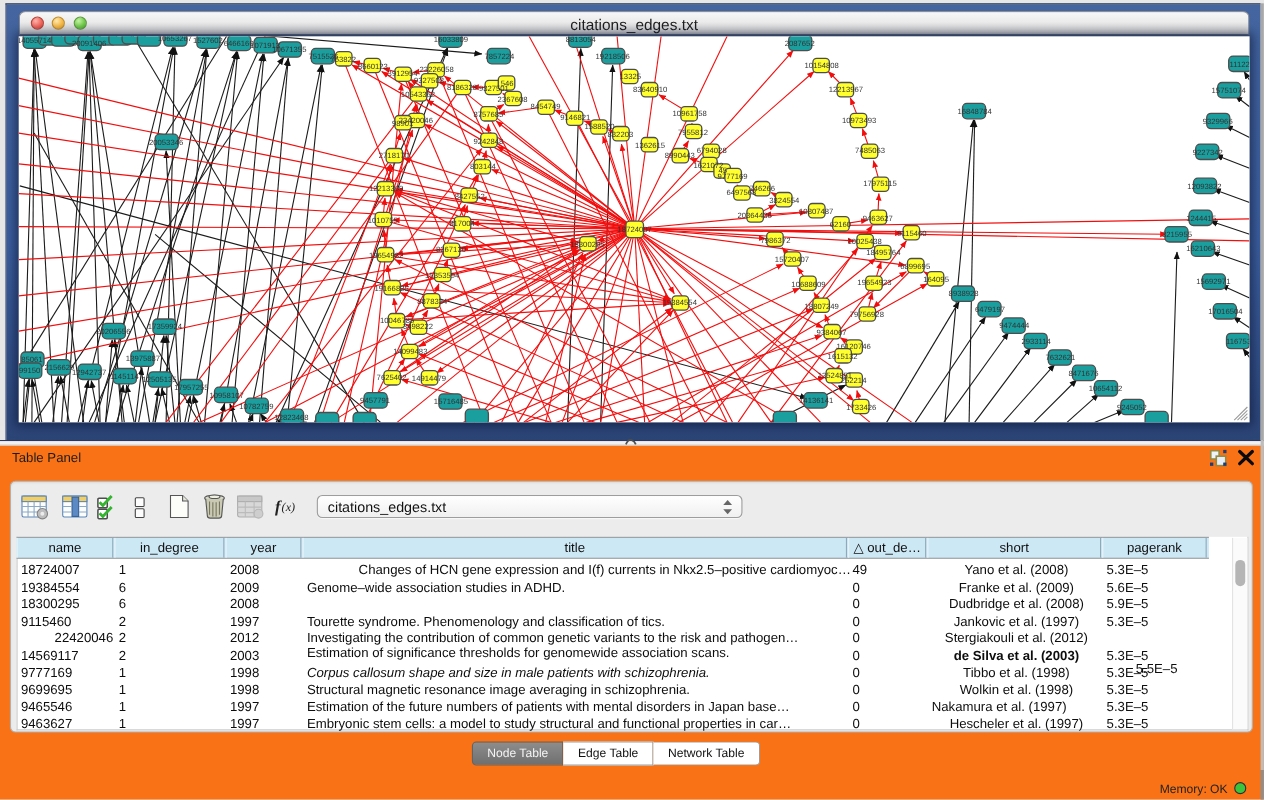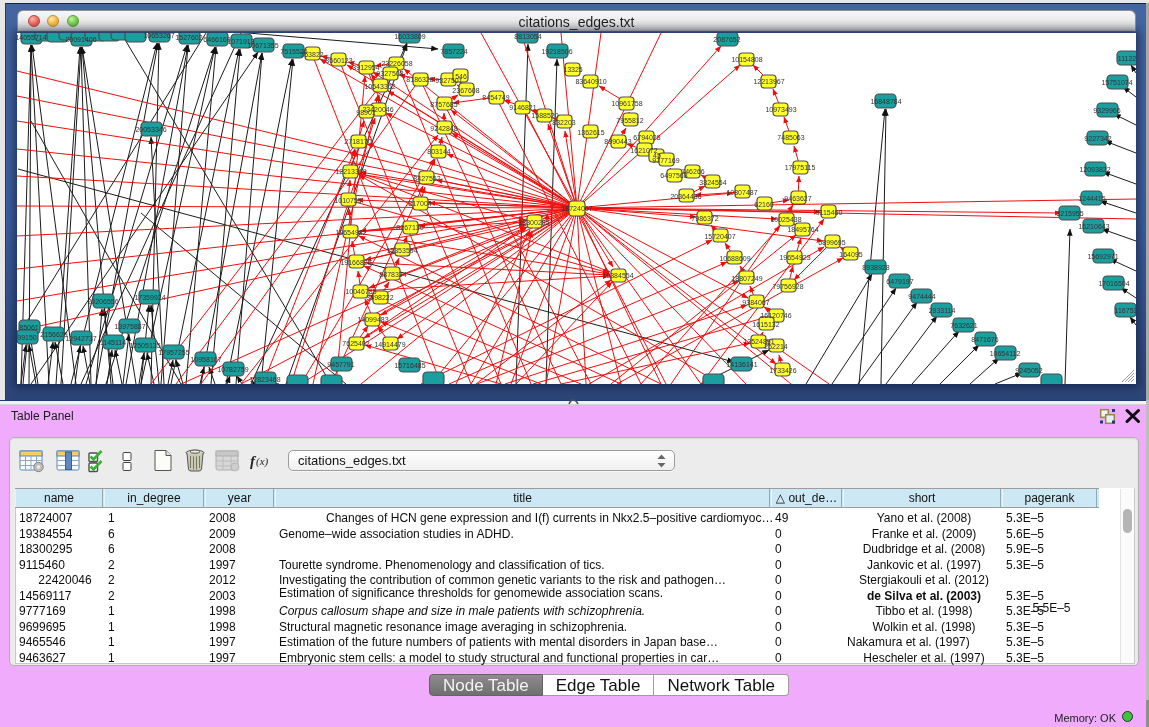--- a/index.html
+++ b/index.html
@@ -8,38 +8,38 @@
   border-top:1px solid #16264a; border-left:1px solid #25396a; }
 #edgecol { position:absolute; left:1146px; top:3px; width:3px; height:397px; background:#a8a8a8; z-index:5; }
 #edgecol2 { position:absolute; left:1145.5px; top:400px; width:3.5px; height:300px; background:#bdbdbd; z-index:5; }
 #edgecol3 { position:absolute; left:1145.5px; top:700px; width:3.5px; height:27px; background:#8e8e8e; z-index:5; }
 #titlebar { position:absolute; left:11px; top:6px; width:1119px; height:22px;
   border-radius:6px 6px 0 0; background:linear-gradient(180deg,#f7f7f7 0%,#ececec 45%,#d6d6d6 88%,#c3c3c3 100%);
   border:1px solid #8f8f8f; border-bottom:1px solid #6e6e6e; }
 .tl { position:absolute; top:4px; width:12px; height:12px; border-radius:50%; }
 #title { position:absolute; width:100%; text-align:center; top:2.5px; font-size:14px; color:#1e1e1e; }
 #canvas { position:absolute; left:11px; top:29px; width:1119px; height:351px; background:#fff; overflow:hidden; box-shadow:0 0 9px 3px rgba(10,20,50,0.6); }
-#tp { position:absolute; left:0; top:400px; width:1149px; height:327px; background:#f0abfc; border-top:1px solid #24386b; }
+#tp { position:absolute; left:0; top:400px; width:1149px; height:327px; background:#f97316; border-top:1px solid #24386b; }
 #divband { position:absolute; left:0; top:0px; width:1149px; height:4px; background:#f1f1f1; border-bottom:1px solid #d2d2d2; }
 #tptitle { position:absolute; left:11px; top:8px; font-size:12px; color:#1c1c1c; }
 #panel { position:absolute; left:9px; top:36px; width:1130px; height:229px; background:#ececec;
   border:1px solid #b0b0b0; border-radius:5px; box-shadow:inset 0 1px 2px rgba(0,0,0,0.08); }
 #combo { position:absolute; left:278px; top:12px; width:387px; height:21px; background:linear-gradient(180deg,#fff,#f0f0f0);
   border:1px solid #9d9d9d; border-radius:5px; font-size:13px; color:#111; line-height:19px; padding-left:9px;
   box-shadow:0 1px 0 rgba(255,255,255,.6); }
 #tablewrap { position:absolute; left:5px; top:50px; width:1120px; height:176px; background:#fff; border:1px solid #c9c9c9; border-top:none; }
 #thead { position:absolute; left:5px; top:50px; width:1084px; height:20px; background:#cde8f5; border-top:1px solid #9c9c9c; border-bottom:1px solid #9c9c9c; }
 .hc { position:absolute; top:0; height:18px; font-size:12px; color:#111; text-align:center; line-height:19px;
   border-right:1px solid #8fa9b8; border-left:1px solid #e8f4fa; overflow:hidden; }
 .row { position:relative; height:15.5px; font-size:12px; color:#0d0d0d; white-space:nowrap; }
 .c { position:absolute; top:0; height:16px; line-height:16px; overflow:hidden; padding-left:4px; }
 #rows { position:absolute; left:5px; top:72px; width:1084px; }
 #sbar { position:absolute; left:1113px; top:71px; width:9px; height:24px; background:#b5b5b5; border-radius:4.5px; }
 #sbtrack { position:absolute; left:1110px; top:51px; width:14px; height:174px; background:#fbfbfb; border-left:1px solid #e3e3e3; }
-#tabs { position:absolute; left:429px; top:273px; height:20px; font-size:17px; }
+#tabs { position:absolute; left:429px; top:273px; height:20px; font-size:11px; }
 .tab { float:left; height:22px; line-height:21px; padding:0 13px; background:#fff; border:1px solid #9d9d9d; border-left:none; color:#111; }
 .tab.sel { background:linear-gradient(180deg,#8d8d8d,#6f6f6f); color:#f4f4f4; border:1px solid #636363; border-radius:4px 0 0 4px; }
 .tab.last { border-radius:0 4px 4px 0; }
 #mem { position:absolute; right:33px; top:311px; font-size:11px; color:#222; }
 #memdot { position:absolute; right:16px; top:310px; width:11px; height:11px; border-radius:50%;
   background:#3cc53c; border:1.5px solid #2e2e2e; }
 #tpicons { position:absolute; right:4px; top:6px; }
 </style></head>
 <body>
 <div id="frame">
@@ -708,21 +708,21 @@
 <div class="row">
           <div class="c" style="left:0px;width:88px;text-align:left;">9115460</div>
           <div class="c" style="left:89px;width:100px;text-align:left;">2</div>
           <div class="c" style="left:190px;width:69px;text-align:left;">1997</div>
           <div class="c" style="left:260px;width:495px;text-align:left;">Tourette syndrome. Phenomenology and classification of tics.</div>
           <div class="c" style="left:756px;width:71px;text-align:left;">0</div>
           <div class="c" style="left:828px;width:158px;text-align:center;">Jankovic et al. (1997)</div>
           <div class="c" style="left:987px;width:95px;text-align:left;">5.3E–5</div>
         </div>
 <div class="row">
-          <div class="c" style="left:0px;width:88px;text-align:center;padding-left:12px;">22420046</div>
+          <div class="c" style="left:0px;width:88px;text-align:right;padding-left:12px;">22420046</div>
           <div class="c" style="left:89px;width:100px;text-align:left;">2</div>
           <div class="c" style="left:190px;width:69px;text-align:left;">2012</div>
           <div class="c" style="left:260px;width:495px;text-align:left;">Investigating the contribution of common genetic variants to the risk and pathogen…</div>
           <div class="c" style="left:756px;width:71px;text-align:left;">0</div>
           <div class="c" style="left:828px;width:158px;text-align:center;">Stergiakouli et al. (2012)</div>
           <div class="c" style="left:987px;width:95px;text-align:center;margin-top:28px;">5.5E–5</div>
         </div>
 <div class="row">
           <div class="c" style="left:0px;width:88px;text-align:left;">14569117</div>
           <div class="c" style="left:89px;width:100px;text-align:left;">2</div>

